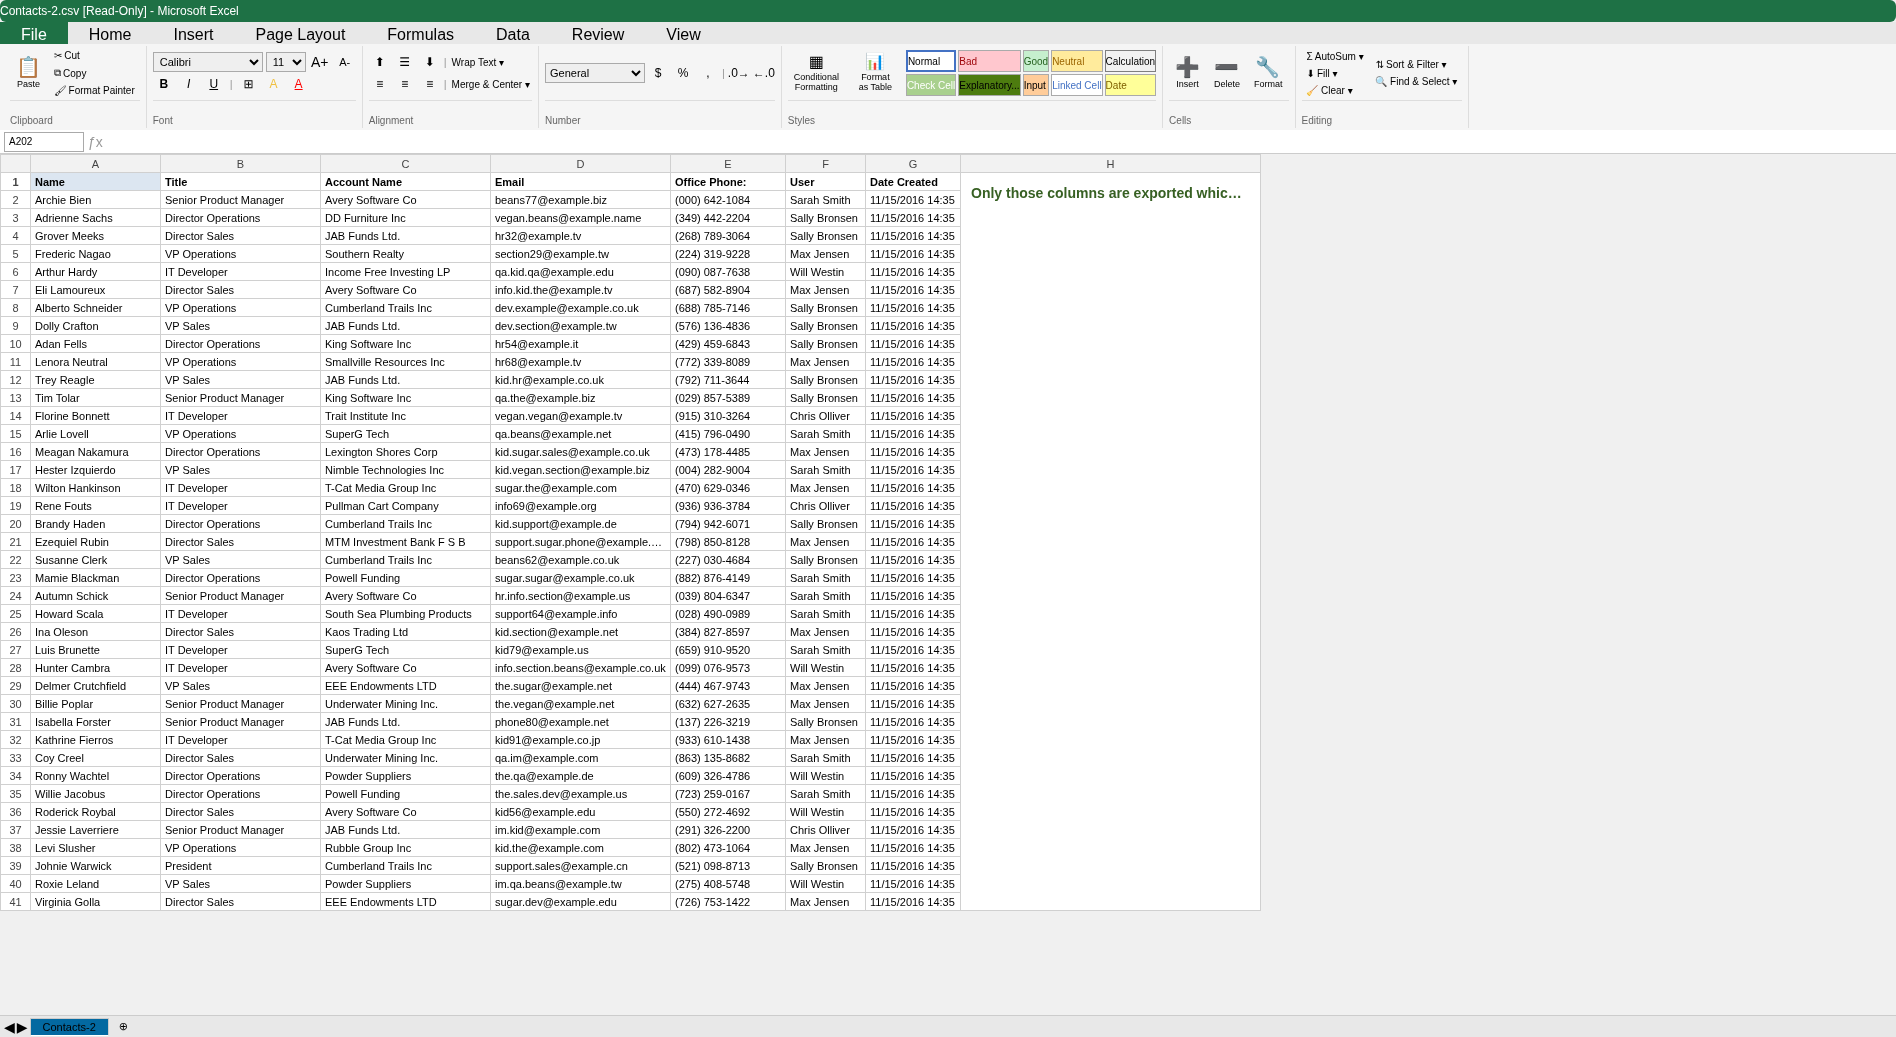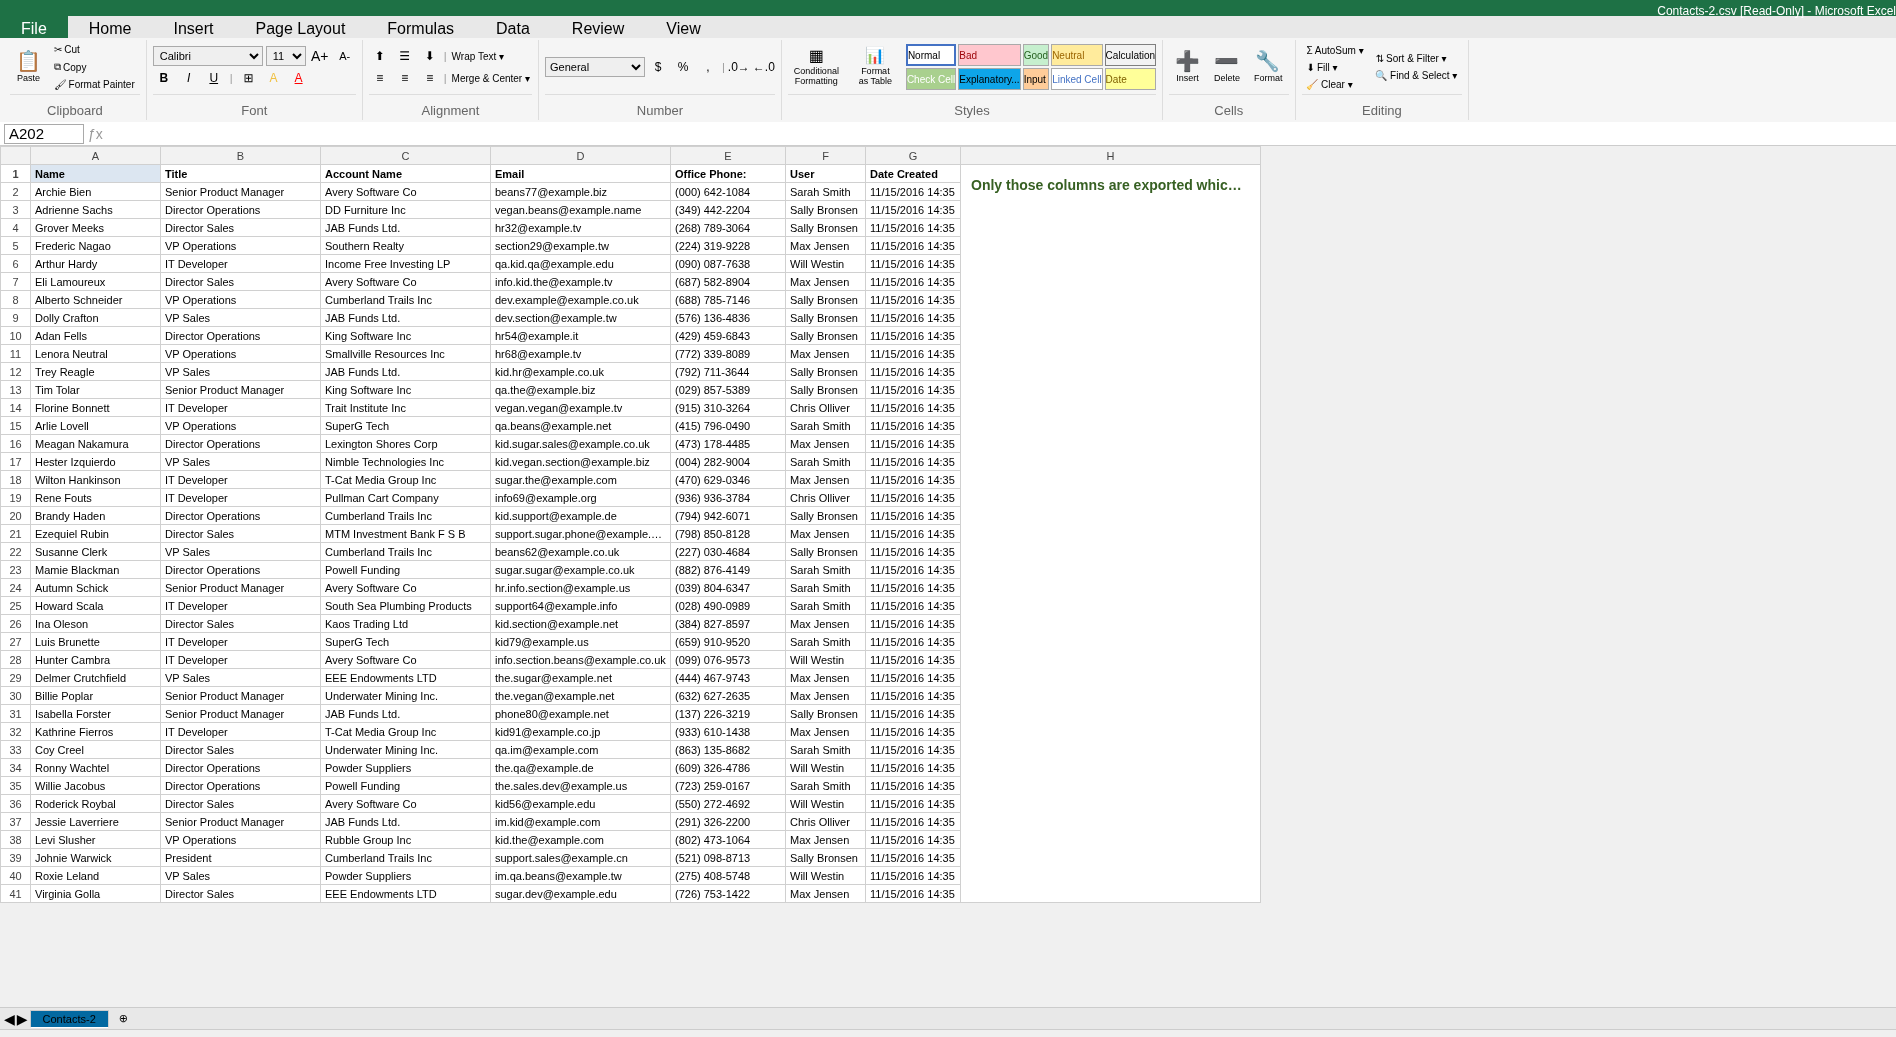--- a/index.html
+++ b/index.html
@@ -2,24 +2,25 @@
 <html><head>
   <meta charset="utf-8">
   <style>
     * { margin: 0; padding: 0; box-sizing: border-box; }
     body { font-family: 'Segoe UI', Tahoma, Geneva, Verdana, sans-serif; font-size: 11px; background: #f0f0f0; overflow: hidden; }
 
     
     .title-bar {
       background: #1e7145;
       color: white;
-      text-align: right;
-      height: 16px;
+      text-align: left;
+      height: 22px;
       line-height: 22px;
       font-size: 12px;
+      border-radius: 6px;
     }
 
     .ribbon-tabs {
       display: flex;
       background: #e8e8e8;
       height: 22px;
     }
 
     .ribbon-tab {
       padding: 3px 20px;
@@ -53,27 +54,27 @@
     }
 
     .ribbon-group-items {
       display: flex;
       align-items: center;
       flex: 1;
       gap: 2px;
     }
 
     .ribbon-group-label {
-      font-size: 13px;
+      font-size: 10px;
       color: #666;
       margin-top: 2px;
       border-top: 1px solid #ddd;
       width: 100%;
-      text-align: center;
-      padding-top: 8px;
+      text-align: left;
+      padding-top: 14px;
     }
 
     .ribbon-btn {
       display: flex;
       flex-direction: column;
       align-items: center;
       padding: 3px 5px;
       cursor: pointer;
       border: 1px solid transparent;
       border-radius: 2px;
@@ -174,42 +175,42 @@
       align-items: center;
       height: 22px;
     }
 
     .style-normal { background: white; border: 2px solid #4472c4; }
     .style-bad { background: #ffc7ce; color: #9c0006; }
     .style-good { background: #c6efce; color: #276221; }
     .style-neutral { background: #ffeb9c; color: #9c6500; }
     .style-calculation { background: #f2f2f2; border: 1px solid #7f7f7f; }
     .style-check { background: #a9d08e; color: white; }
-    .style-explanatory { background: #0ea5e9; }
+    .style-explanatory { background: #4d7c0f; }
     .style-input { background: #ffcc99; }
     .style-linked { background: white; color: #4472c4; }
     .style-note { background: #ffff99; color: #7f6000; }
 
     
     .formula-bar {
       display: flex;
       align-items: center;
       height: 24px;
       background: white;
       border-bottom: 1px solid #ccc;
       padding: 0 4px;
       gap: 4px;
     }
 
     .cell-ref-box {
       width: 80px;
       height: 20px;
       border: 1px solid #aaa;
       padding: 2px 4px;
-      font-size: 15px;
+      font-size: 10px;
     }
 
     .formula-bar-sep {
       color: #999;
       font-size: 14px;
     }
 
     .formula-input {
       flex: 1;
       height: 20px;

